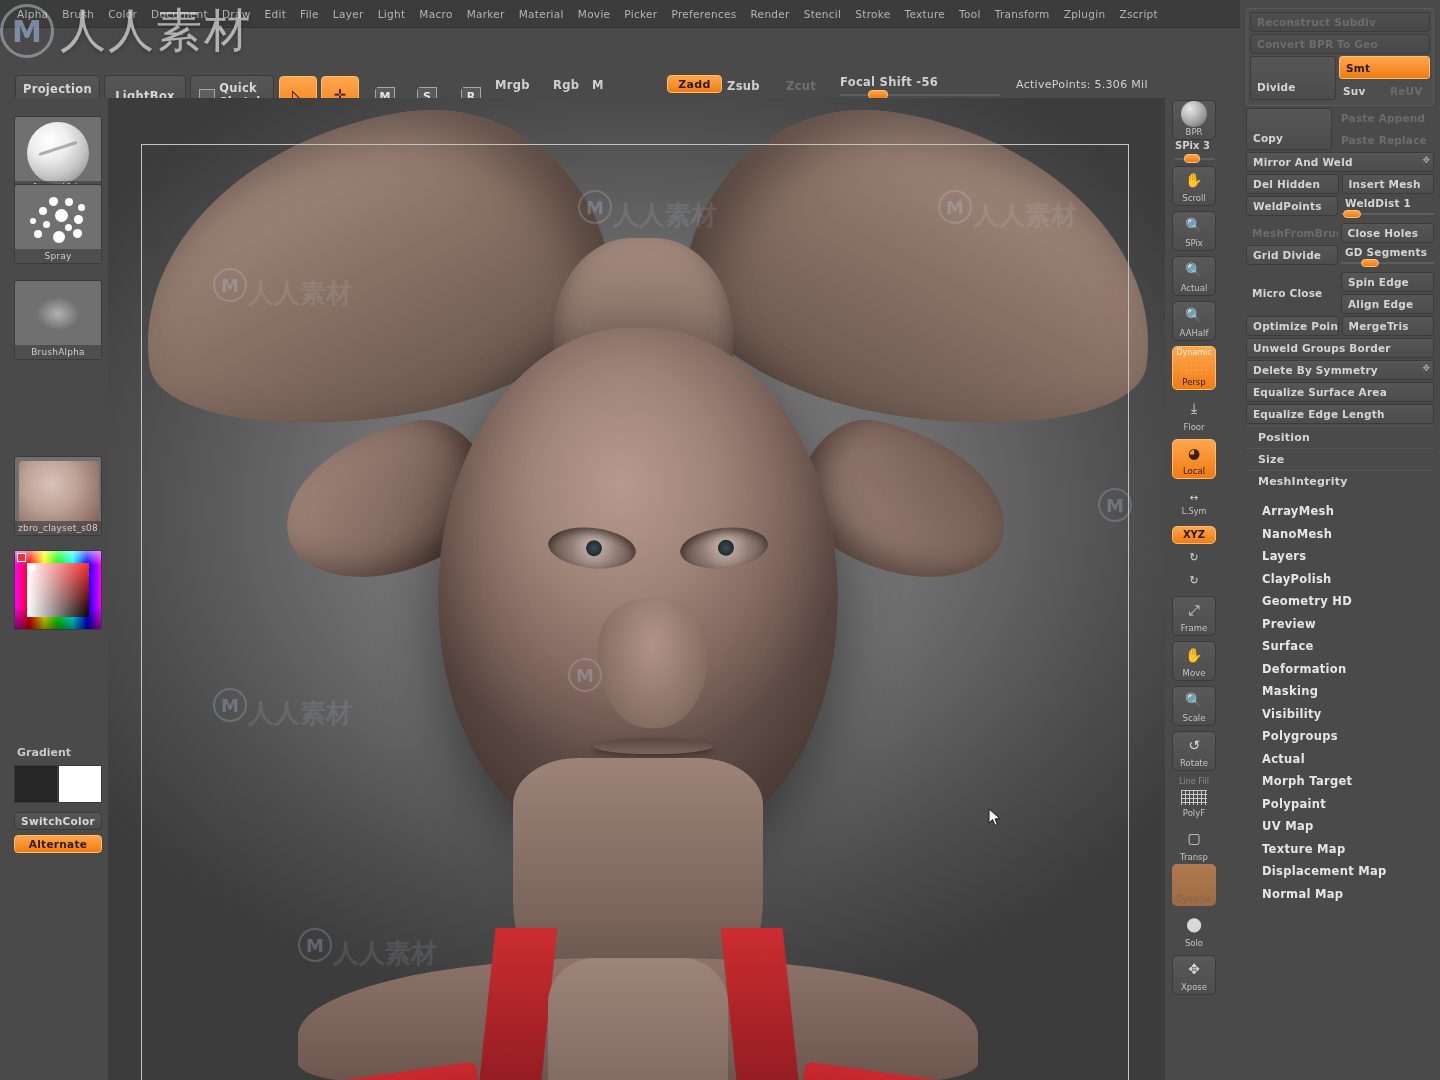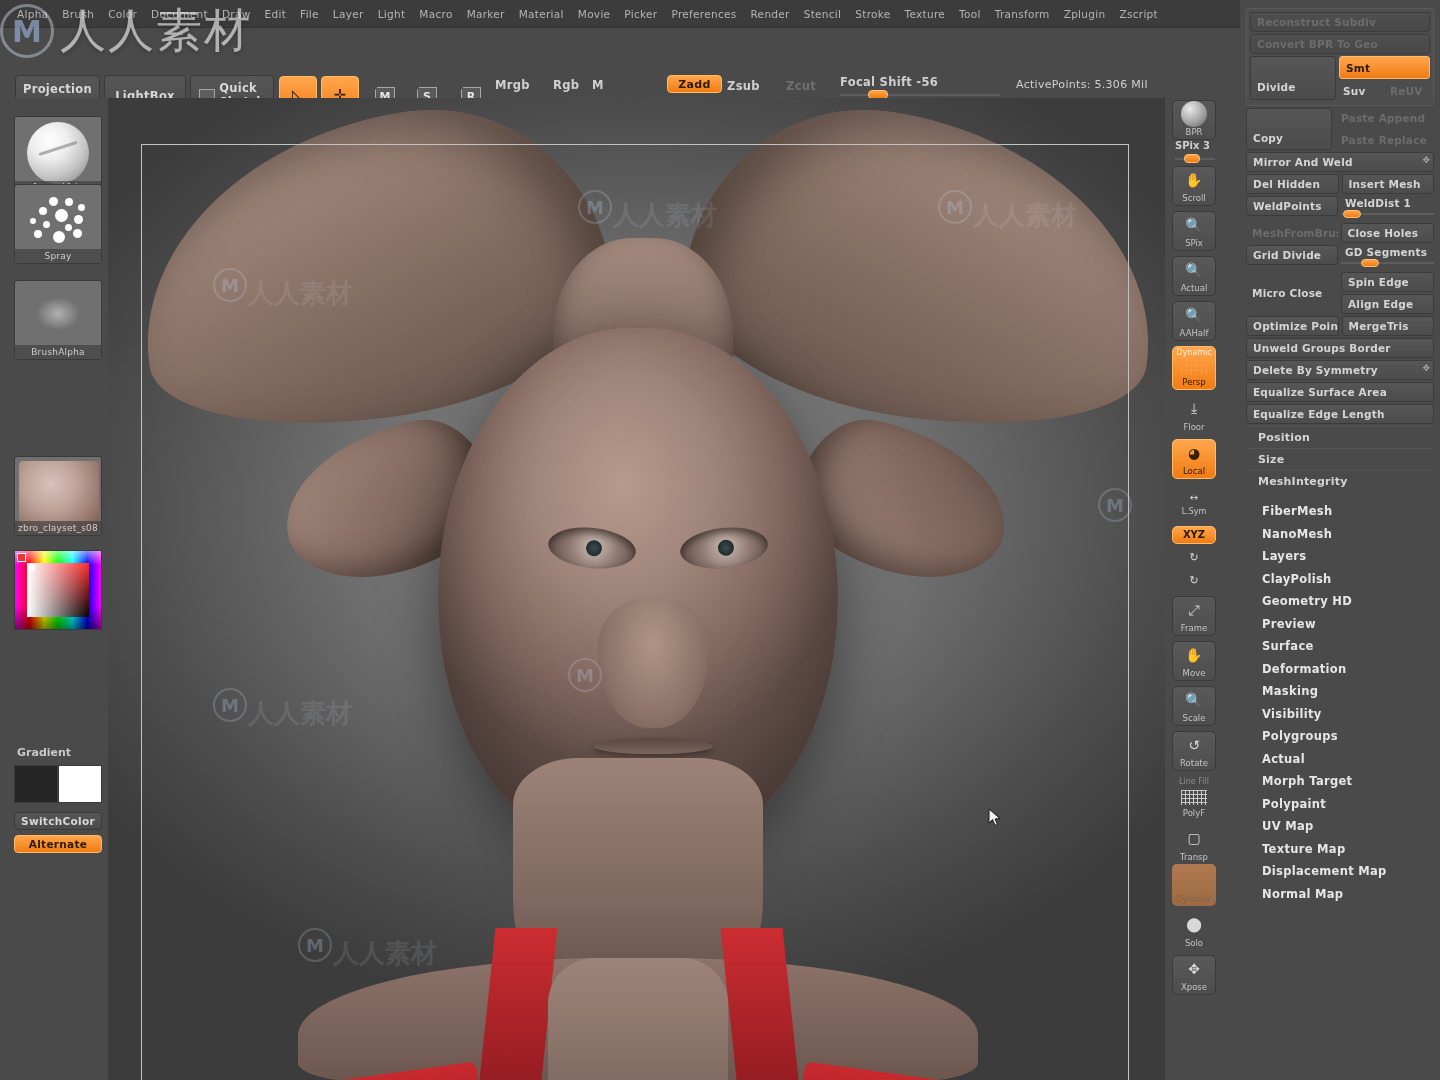--- a/index.html
+++ b/index.html
@@ -730,21 +730,21 @@
         <div class="tprow">
           <div class="tpbtn">Equalize Edge Length</div>
         </div>
 
         <div class="tpsub" style="border-top:1px solid #555;">Position</div>
         <div class="tpsub">Size</div>
         <div class="tpsub">MeshIntegrity</div>
       </div>
 
       <div style="margin-top:8px;" id="tp-sections">
-          <div class="tpsec">FiberMesh</div>
+          <div class="tpsec">ArrayMesh</div>
           <div class="tpsec">NanoMesh</div>
           <div class="tpsec">Layers</div>
           <div class="tpsec">ClayPolish</div>
           <div class="tpsec">Geometry HD</div>
           <div class="tpsec">Preview</div>
           <div class="tpsec">Surface</div>
           <div class="tpsec">Deformation</div>
           <div class="tpsec">Masking</div>
           <div class="tpsec">Visibility</div>
           <div class="tpsec">Polygroups</div>

